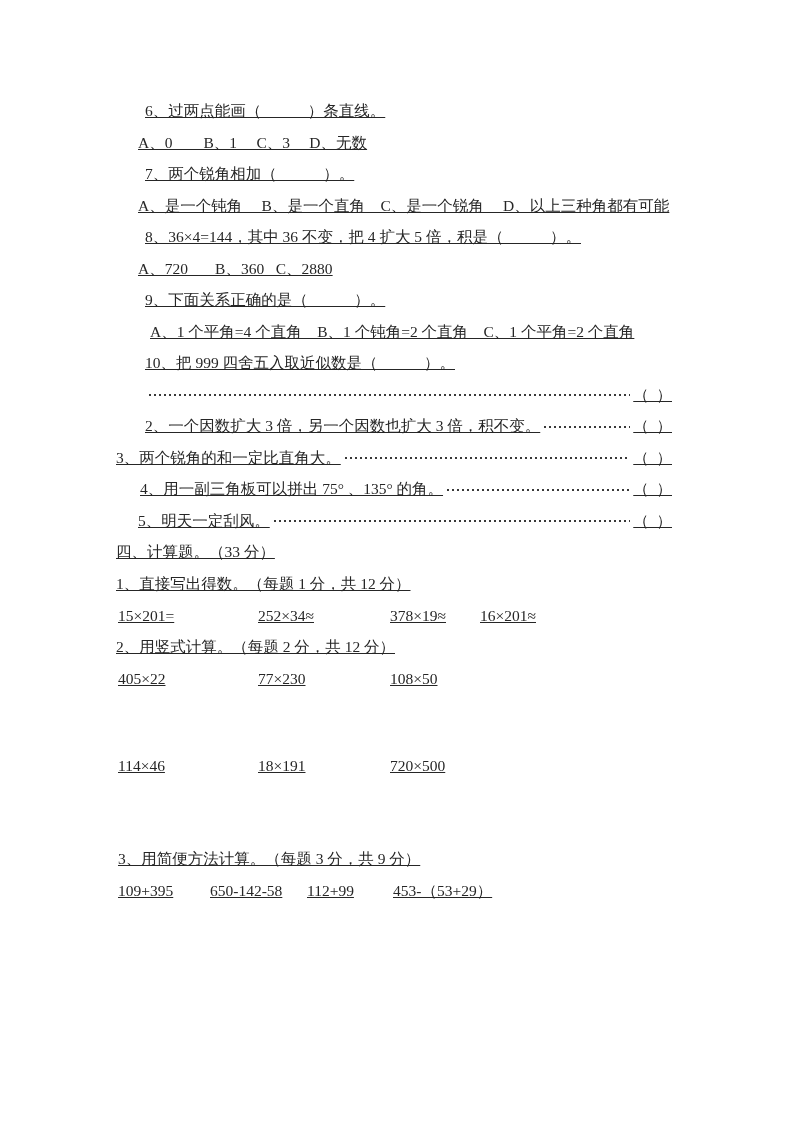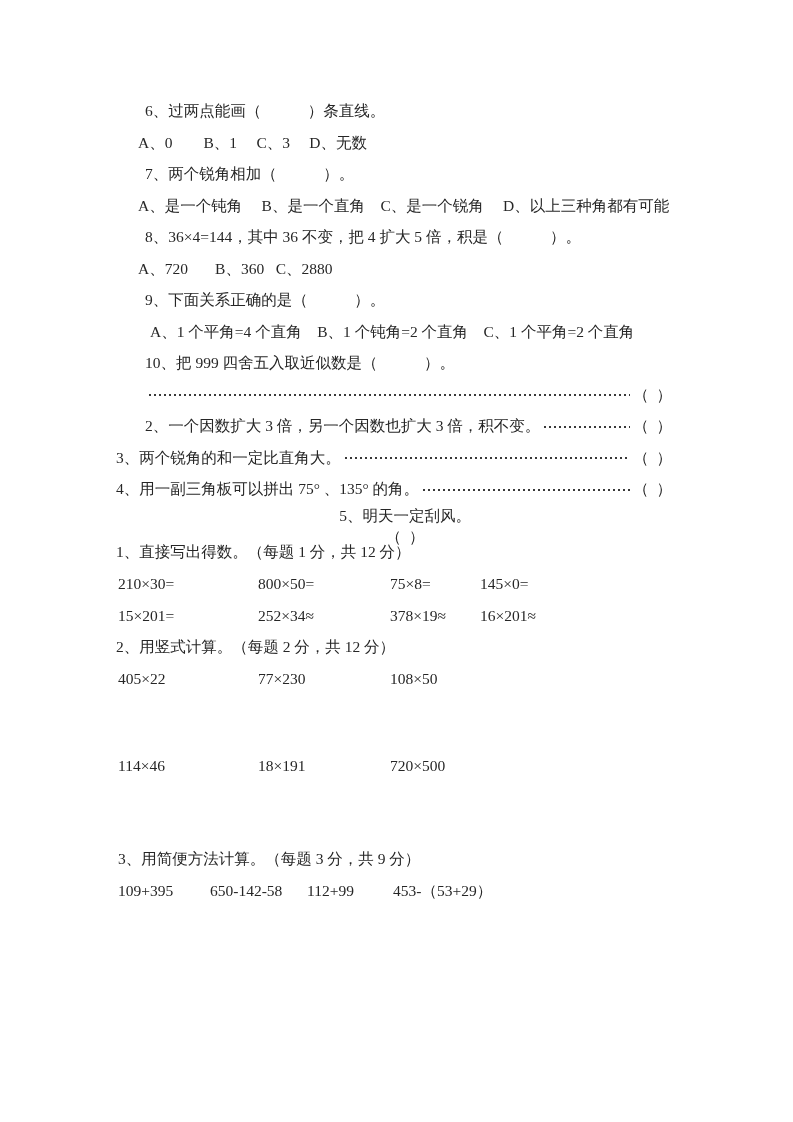--- a/index.html
+++ b/index.html
@@ -8,29 +8,29 @@
     width:793px;height:1122px;
     background:#ffffff;
     box-sizing:border-box;
     padding:96px 121px 0 116px;
     font-family:"Liberation Serif","DejaVu Serif",serif;
     font-size:15.5px;
     color:#262626;
     overflow:hidden;
   }
   .line{height:31.5px;display:flex;align-items:center;}
-  .t{white-space:pre;}
+  .t{white-space:pre;text-decoration:underline;}
   
   .ind-a{margin-left:29px;}  
   .ind-b{margin-left:22px;}  
   .ind-c{margin-left:34px;}  
   .ind-d{margin-left:29px;}  
   .ind-e{}  
-  .ind-f{text-align:right;}  
-  .ind-g{margin-left:22px;flex-direction:column;}  
+  .ind-f{margin-left:24px;text-align:right;}  
+  .ind-g{margin-left:22px;}  
   .ind-h{margin-left:2px;}   
   
   .leader{
     flex:1;height:2px;margin:0 3px 0 4px;align-self:center;
     background:repeating-linear-gradient(to right,#383838 0 2px,transparent 2px 5px);
   }
   
   .row4 .c1{width:140px;} .row4 .c2{width:132px;} .row4 .c3{width:90px;} .row4 .c4{flex:1;}
   .rowv .c1{width:140px;} .rowv .c2{width:132px;} .rowv .c3{flex:1;}
   .rows .c1{width:92px;}  .rows .c2{width:97px;}  .rows .c3{width:86px;} .rows .c4{flex:1;}
@@ -94,29 +94,26 @@
     <span class="leader"></span>
     <span class="t">（  ）</span>
   </div>
   <div class="line ind-g">
     <span class="t">5、明天一定刮风。</span>
     <span class="leader"></span>
     <span class="t">（  ）</span>
   </div>
 
   <div class="line">
+      <span class="t">四、计算题。（33 分）</span>
+    </div>
+  <div class="line">
       <span class="t">1、直接写出得数。（每题 1 分，共 12 分）</span>
     </div>
 
-  <div class="line row4 ind-h">
-    <span class="t c1">210×30=</span>
-    <span class="t c2">800×50=</span>
-    <span class="t c3">75×8=</span>
-    <span class="t c4">145×0=</span>
-  </div>
   <div class="line row4 ind-h">
     <span class="t c1">15×201=</span>
     <span class="t c2">252×34≈</span>
     <span class="t c3">378×19≈</span>
     <span class="t c4">16×201≈</span>
   </div>
 
   <div class="line">
       <span class="t">2、用竖式计算。（每题 2 分，共 12 分）</span>
     </div>

